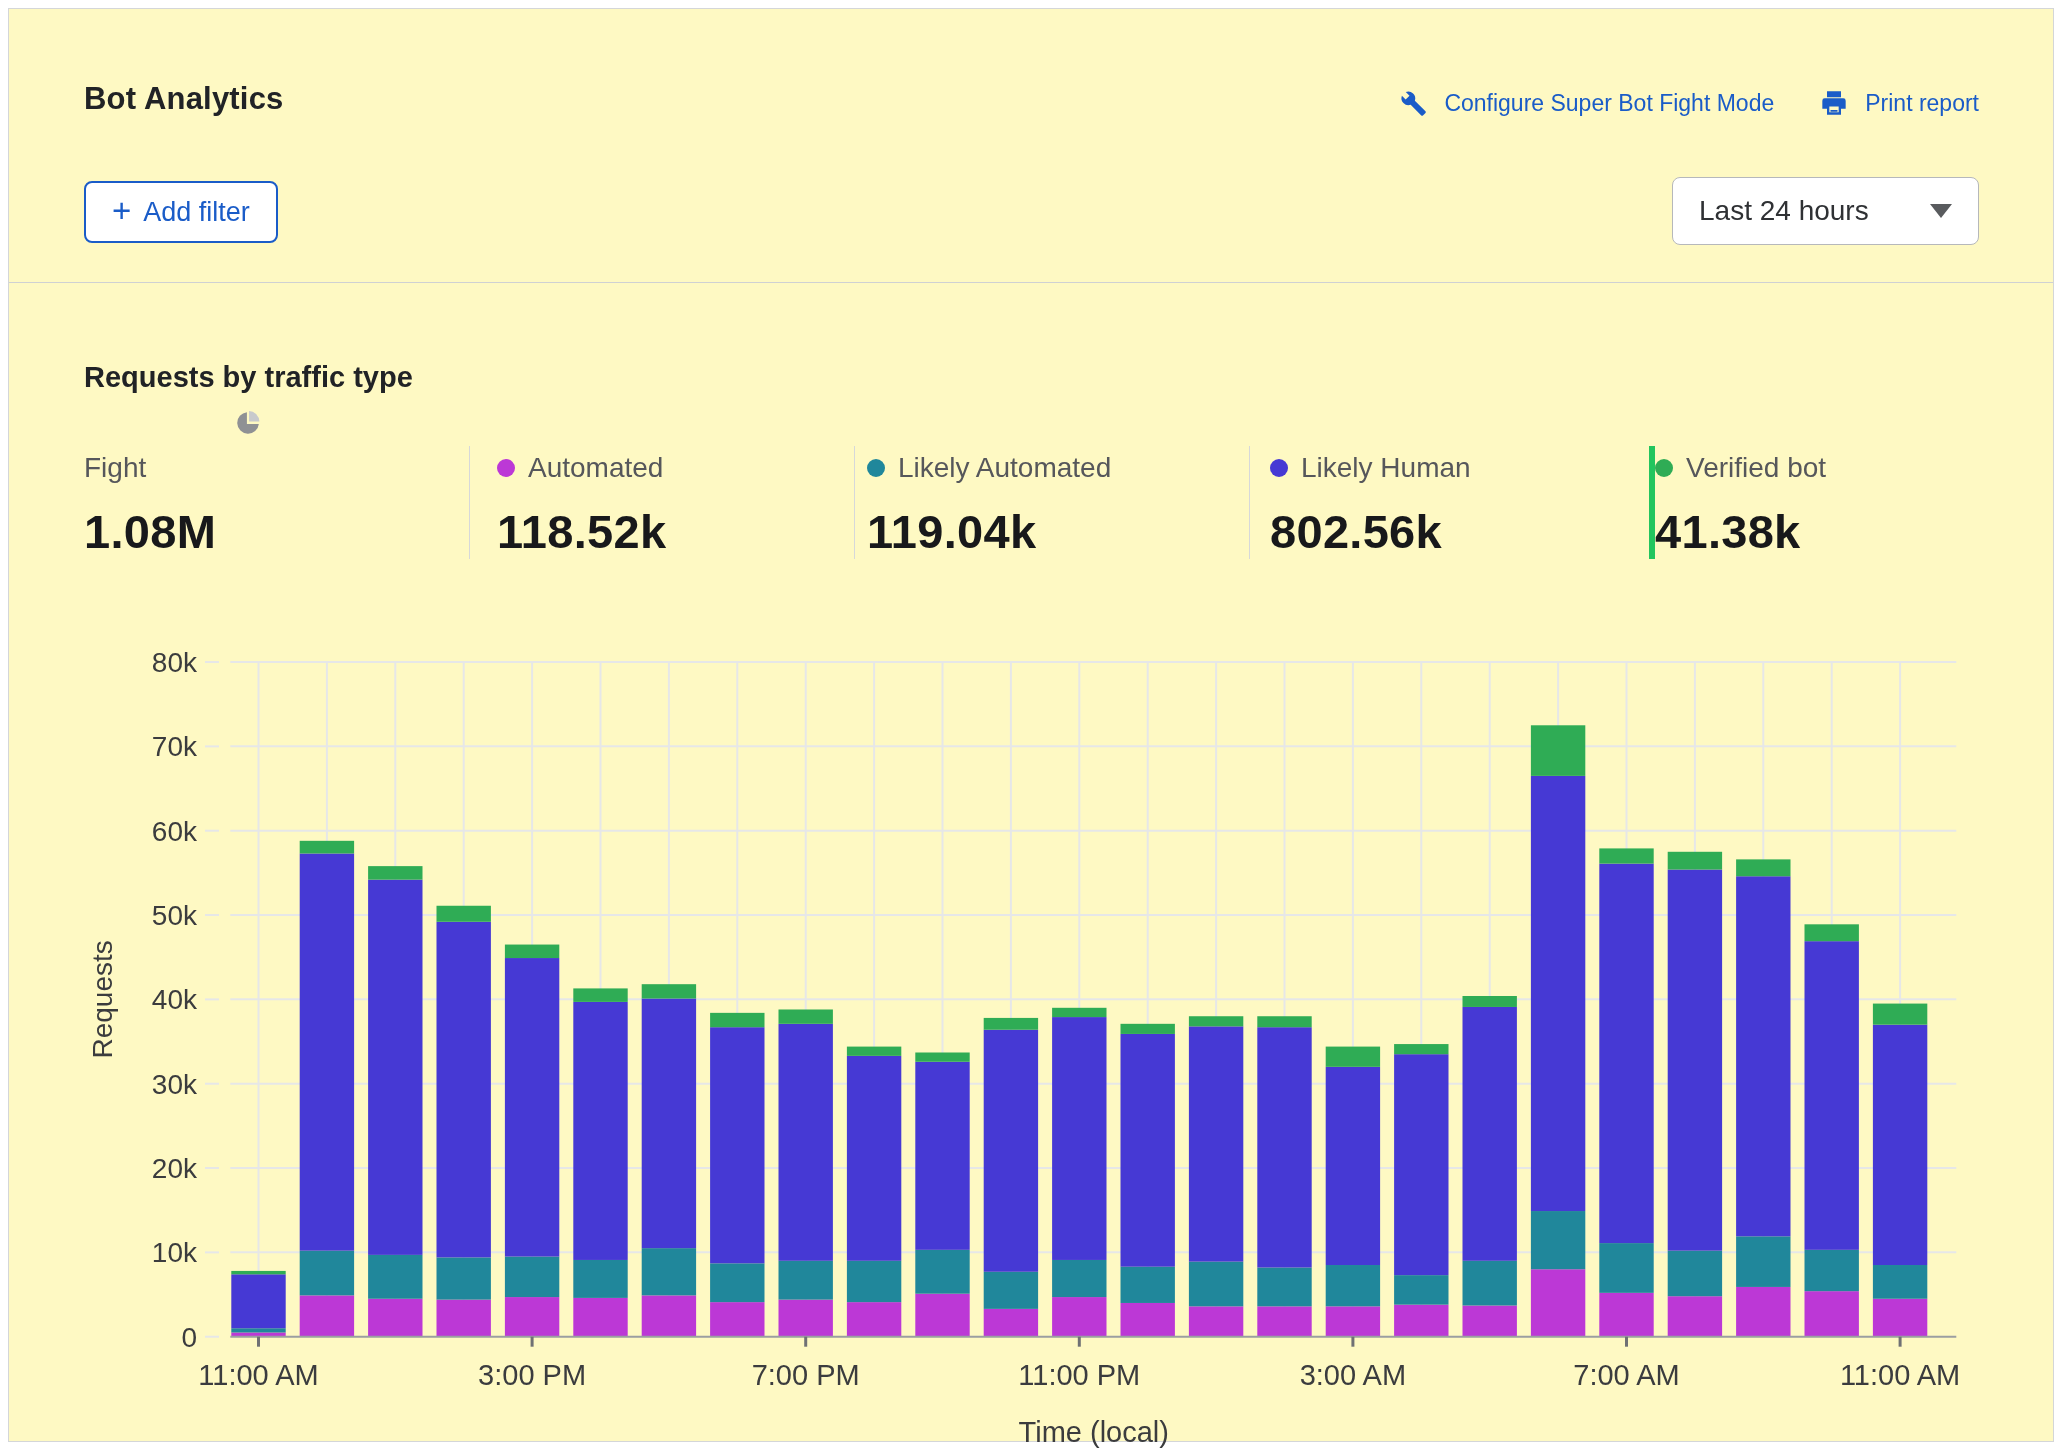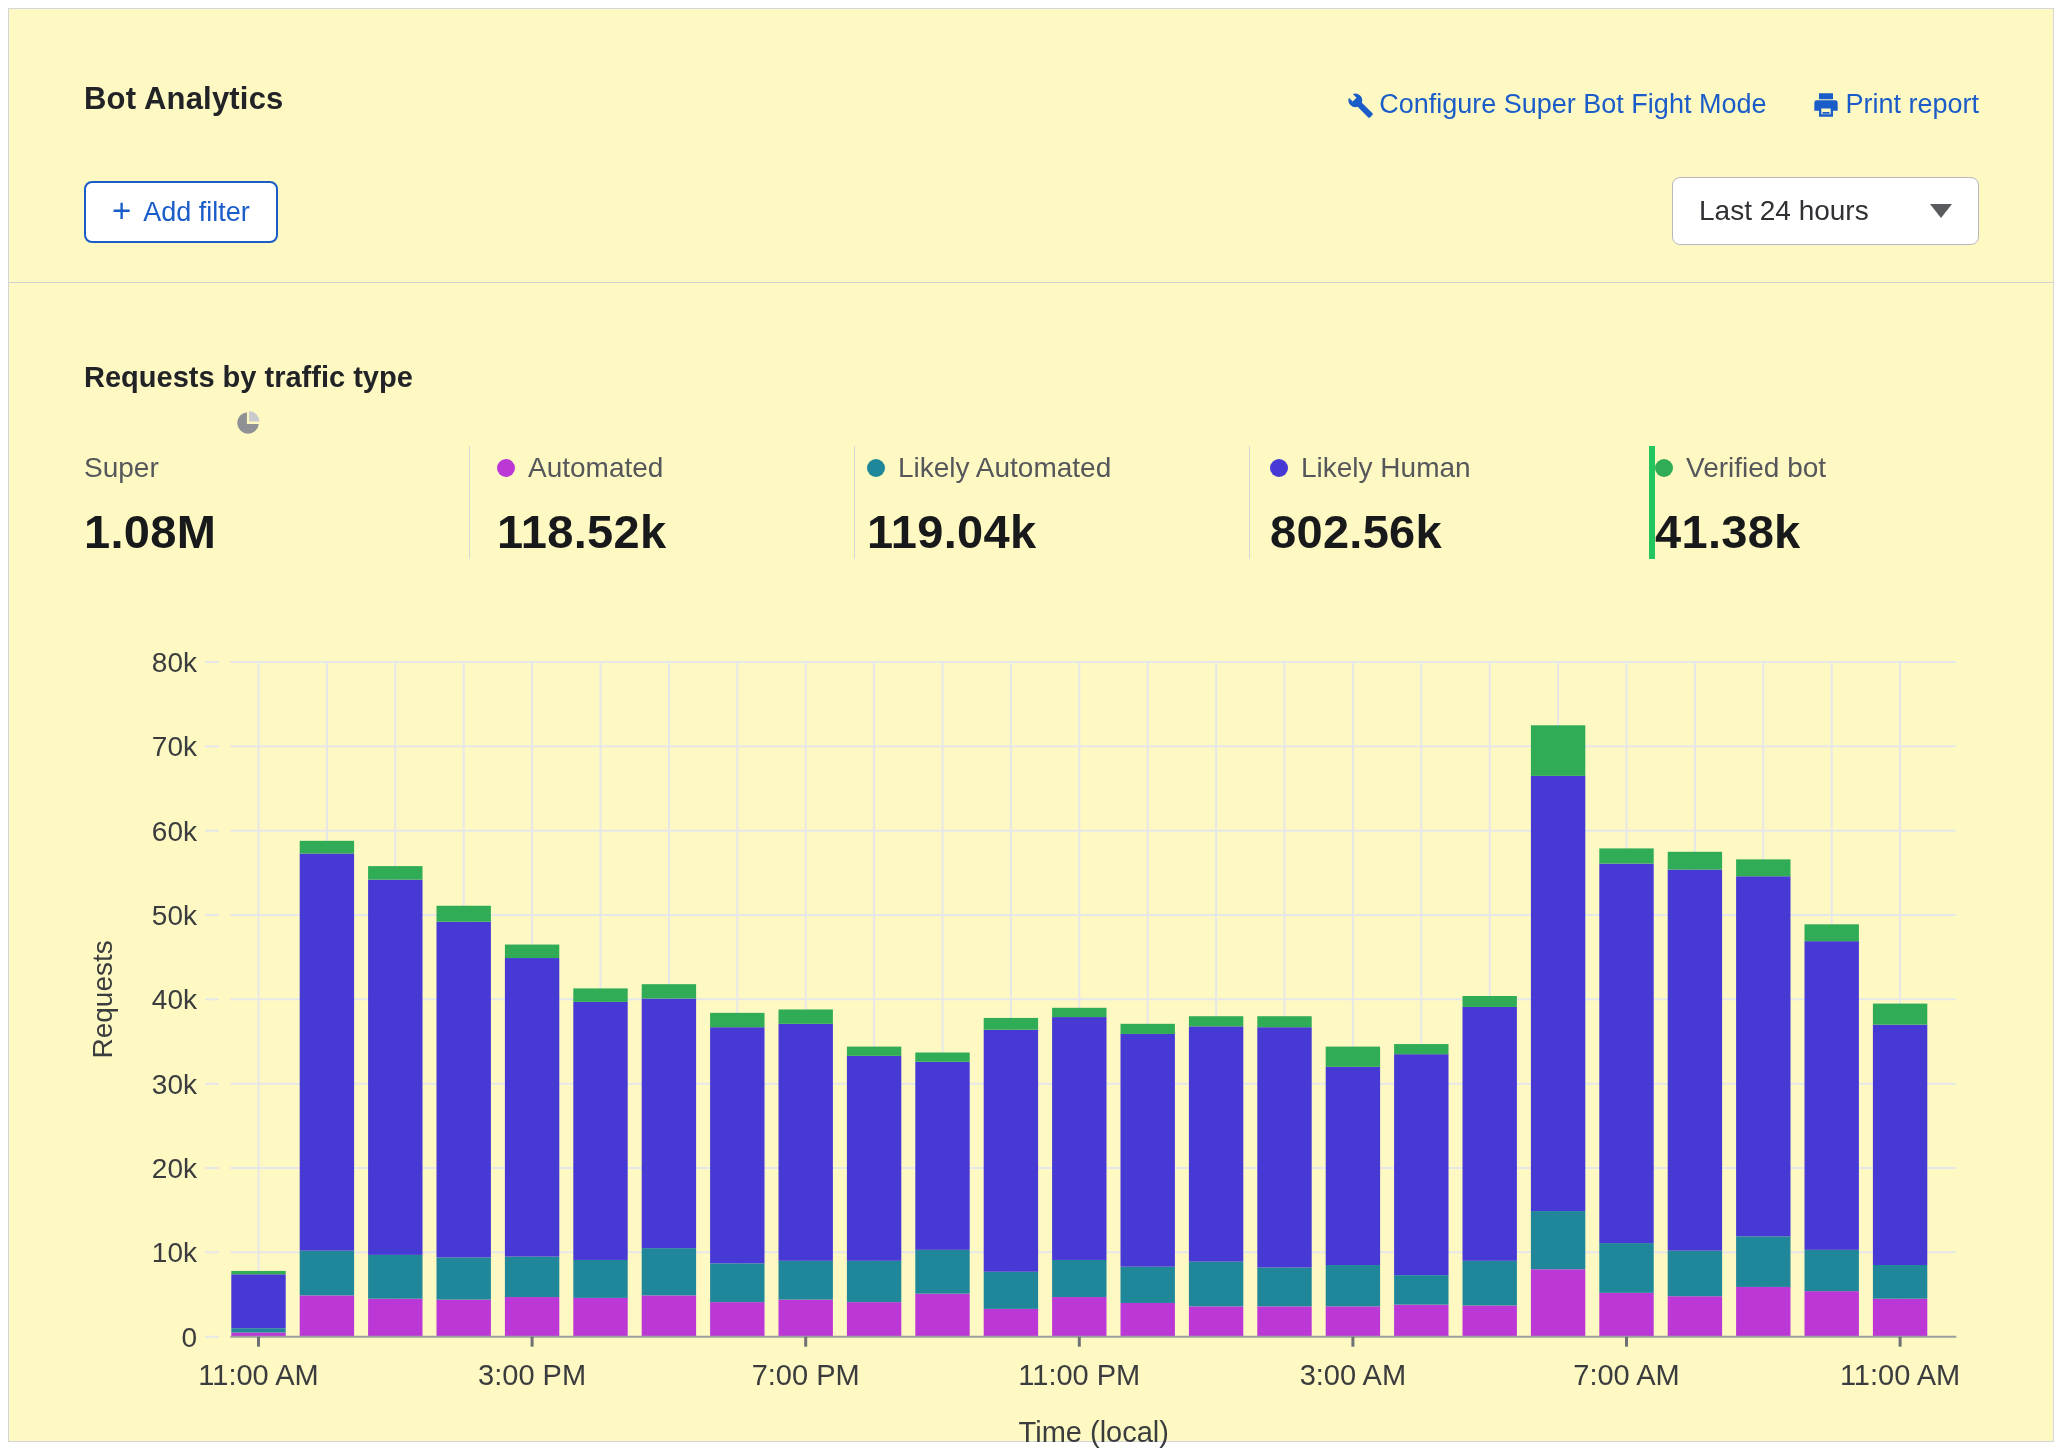--- a/index.html
+++ b/index.html
@@ -12,21 +12,21 @@
     position:absolute;inset:8px;border:1px solid #d4d6d8;border-radius:0;background:#fef9c3;
   }
   
   .page-title{
     position:absolute;left:75px;top:72px;font-size:31px;font-weight:700;color:#212326;letter-spacing:.2px;
   }
   .top-links{
     position:absolute;right:74px;top:80px;display:flex;align-items:center;gap:46px;
   }
   .link{
-    display:flex;align-items:center;gap:5px;font-size:27px;color:#1a5cc8;cursor:pointer;white-space:nowrap;
+    display:flex;align-items:center;gap:17px;font-size:23px;color:#1a5cc8;cursor:pointer;white-space:nowrap;
   }
   .link svg{display:block;}
   .btn-add-filter{
     position:absolute;left:75px;top:172px;height:62px;display:flex;align-items:center;gap:12px;
     padding:0 26px;border:2px solid #1a5cc8;border-radius:8px;background:#fff;color:#1a5cc8;
     font-size:27px;cursor:pointer;box-sizing:border-box;
   }
   .btn-add-filter .plus{font-size:33px;font-weight:400;line-height:1;margin-top:-3px;}
   .dropdown{
     position:absolute;right:74px;top:168px;width:307px;height:68px;box-sizing:border-box;
@@ -108,21 +108,21 @@
         <path d="M11 2A10 10 0 1 0 22 13H11V2z" fill="#8f9194"></path>
         <path d="M13 1v9.5h9.5A10 10 0 0 0 13 1z" fill="#c8cacc"></path>
       </svg>
     </span>
   </div>
 
   <div class="stats-row">
     <div class="stat-col c0">
       <div class="stat-label-row">
 
-        <span class="stat-label">Super</span>
+        <span class="stat-label">Fight</span>
       </div>
       <div class="stat-value">1.08M</div>
     </div>
     <div class="stat-col c1">
       <div class="stat-label-row">
         <span class="stat-dot" style="background: rgb(188, 56, 214);"></span>
         <span class="stat-label">Automated</span>
       </div>
       <div class="stat-value">118.52k</div>
     </div>

